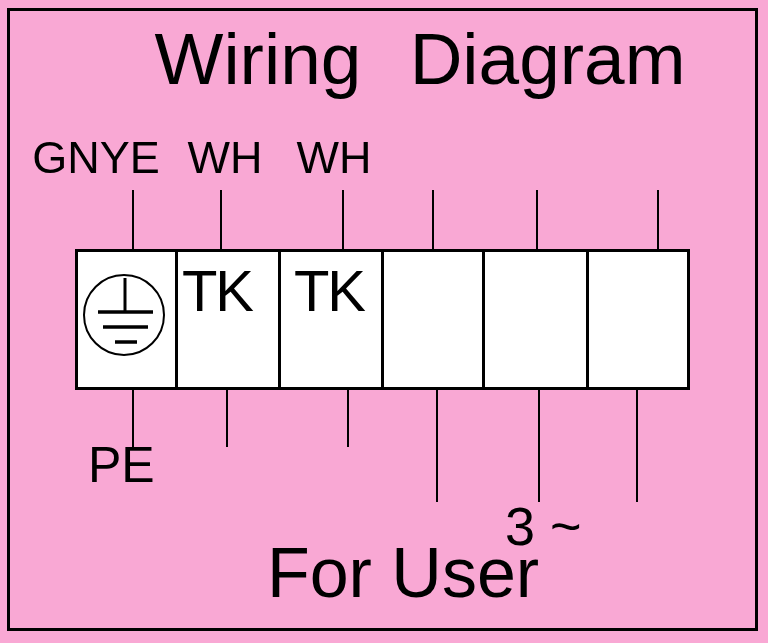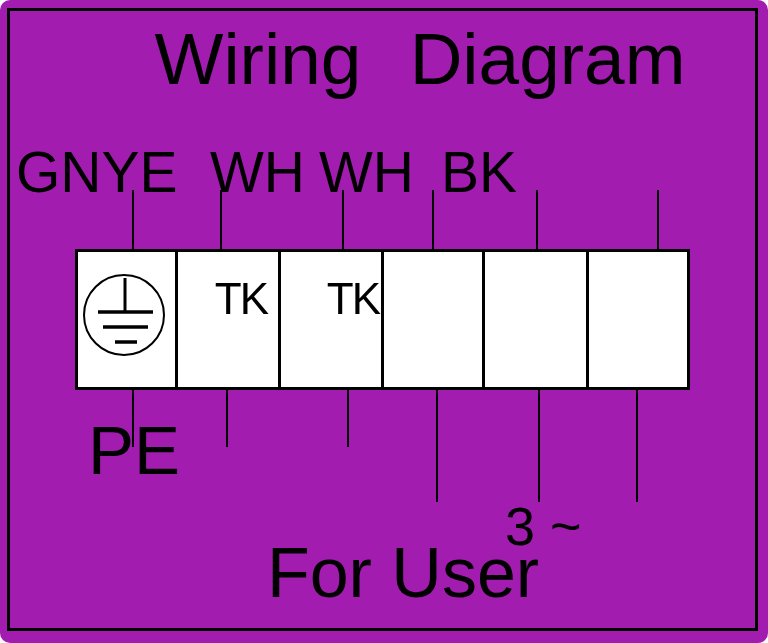--- a/index.html
+++ b/index.html
@@ -1,47 +1,46 @@
 <!DOCTYPE html>
 <html><head>
 <meta charset="utf-8">
 <style>
   html, body { margin: 0; padding: 0; background: #ffffff; }
   .canvas {
     position: relative;
     width: 768px;
     height: 643px;
-    background: #a21caf;
+    background: #f9a8d4;
     font-family: "Liberation Sans", "DejaVu Sans", sans-serif;
     color: #000000;
     overflow: hidden;
-    border-radius: 10px;
   }
   .frame {
     position: absolute;
     left: 7px; top: 8px;
     width: 745px; height: 617px;
     border: 3px solid #000000;
   }
   .title {
     position: absolute;
     left: 70px; top: 22px; width: 700px;
     font-size: 73px;
     line-height: 1;
     text-align: center;
     word-spacing: 28px;
     white-space: nowrap;
   }
   .wire-label {
     position: absolute;
-    top: 144px;
+    top: 135px;
     width: 160px;
-    font-size: 57px;
+    font-size: 45px;
     line-height: 1;
-    text-align: right;
+    text-align: center;
     white-space: nowrap;
   }
   .vwire {
     position: absolute;
     width: 2px;
     background: #000000;
   }
   .vwire.top { top: 190px; height: 61px; }
   .vwire.bot-short { top: 389px; height: 58px; }
   .vwire.bot-long  { top: 389px; height: 113px; }
@@ -54,35 +53,35 @@
     background: #ffffff;
   }
   .divider {
     position: absolute;
     top: 252px;
     width: 3px; height: 135px;
     background: #000000;
   }
   .tk-label {
     position: absolute;
-    top: 277px;
+    top: 262px;
     width: 100px;
-    font-size: 44px;
+    font-size: 58px;
     letter-spacing: -2px;
     line-height: 1;
-    text-align: right;
+    text-align: center;
   }
   .earth-icon {
     position: absolute;
     left: 80px; top: 271px;
   }
   .pe-label {
     position: absolute;
-    left: 88px; top: 416px;
-    font-size: 69px;
+    left: 88px; top: 440px;
+    font-size: 50px;
     line-height: 1;
     white-space: nowrap;
   }
   .phase-label {
     position: absolute;
     left: 505px; top: 499px;
     font-size: 54px;
     line-height: 1;
     white-space: nowrap;
   }
@@ -100,21 +99,20 @@
 
 <div class="canvas">
 
   <div class="frame"></div>
 
   <div class="title">Wiring Diagram</div>
 
   <div class="wire-label" style="left:16px">GNYE</div>
   <div class="wire-label" style="left:145px">WH</div>
   <div class="wire-label" style="left:254px">WH</div>
-  <div class="wire-label" style="left:357px">BK</div>
 
   <div class="vwire top" style="left:132px"></div>
   <div class="vwire top" style="left:220px"></div>
   <div class="vwire top" style="left:342px"></div>
   <div class="vwire top" style="left:432px"></div>
   <div class="vwire top" style="left:536px"></div>
   <div class="vwire top" style="left:657px"></div>
 
   <div class="terminal-block"></div>
   <div class="divider" style="left:175px"></div>

